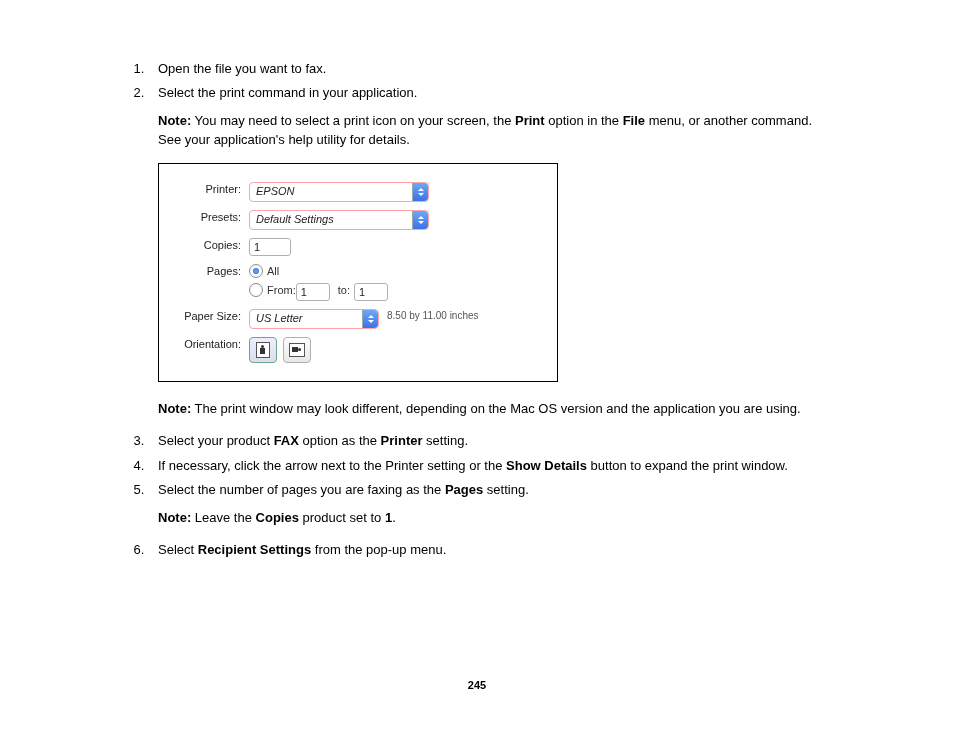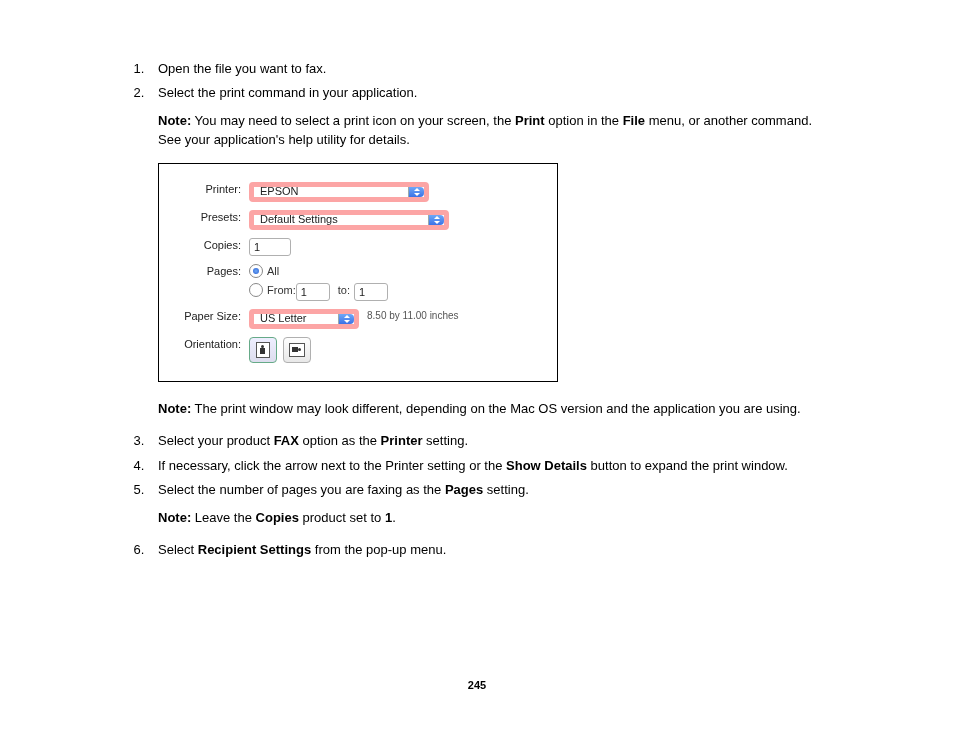--- a/index.html
+++ b/index.html
@@ -42,25 +42,26 @@
   }
   .row .lbl {
     width: 68px;
     text-align: right;
     padding-right: 8px;
     color: #222;
   }
   .combo {
     display: flex;
     align-items: center;
-    border: 5px solid #fca5a5;
+    border: 1px solid #fca5a5;
     border-radius: 4px;
     height: 20px;
     background: #fff;
     box-sizing: border-box;
+    font-style: italic;
   }
   .combo .combo-text {
     flex: 1;
     padding: 0 6px;
     color: #222;
   }
   .stepper {
     width: 15px;
     background: linear-gradient(#6ea8f8, #3b72e6);
     border-left: 1px solid #9aa;
@@ -182,21 +183,21 @@
           <span class="combo-text">EPSON</span>
           <span class="stepper">
               <span class="up"></span>
               <span class="dn"></span>
             </span>
         </div>
       </div>
 
       <div class="row">
         <div class="lbl">Presets:</div>
-        <div class="combo" style="width:200px">
+        <div class="combo" style="width:180px">
           <span class="combo-text">Default Settings</span>
           <span class="stepper">
               <span class="up"></span>
               <span class="dn"></span>
             </span>
         </div>
       </div>
 
       <div class="row">
         <div class="lbl">Copies:</div>
@@ -215,21 +216,21 @@
         <div class="lbl"></div>
         <span class="radio"></span>
         <span style="margin-right:0;">From:</span>
         <input class="num-input" style="width: 34px;" value="1">
         <span style="margin:0 4px 0 8px;">to:</span>
         <input class="num-input" style="width: 34px;" value="1">
       </div>
 
       <div class="row">
         <div class="lbl">Paper Size:</div>
-        <div class="combo" style="width:110px">
+        <div class="combo" style="width:130px">
           <span class="combo-text">US Letter</span>
           <span class="stepper">
               <span class="up"></span>
               <span class="dn"></span>
             </span>
         </div>
         <span class="paper-dim">8.50 by 11.00 inches</span>
       </div>
 
       <div class="row" style="margin-bottom:0;">

